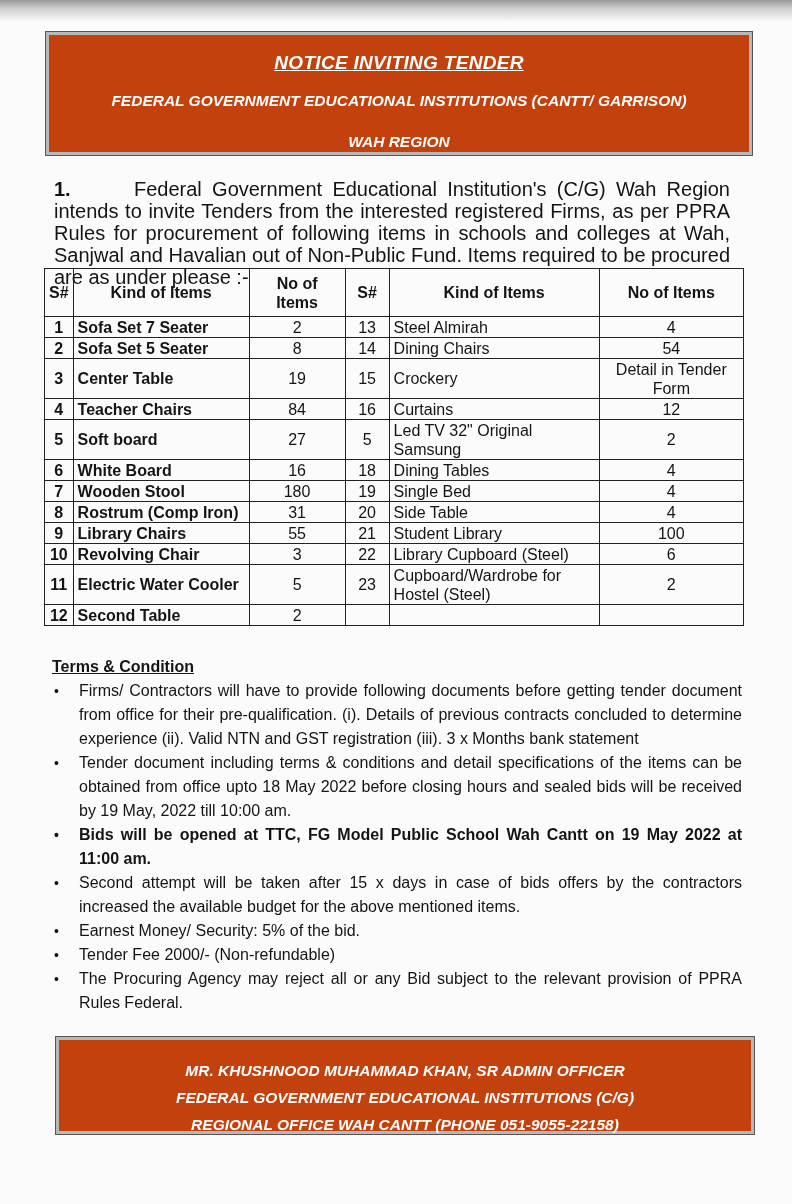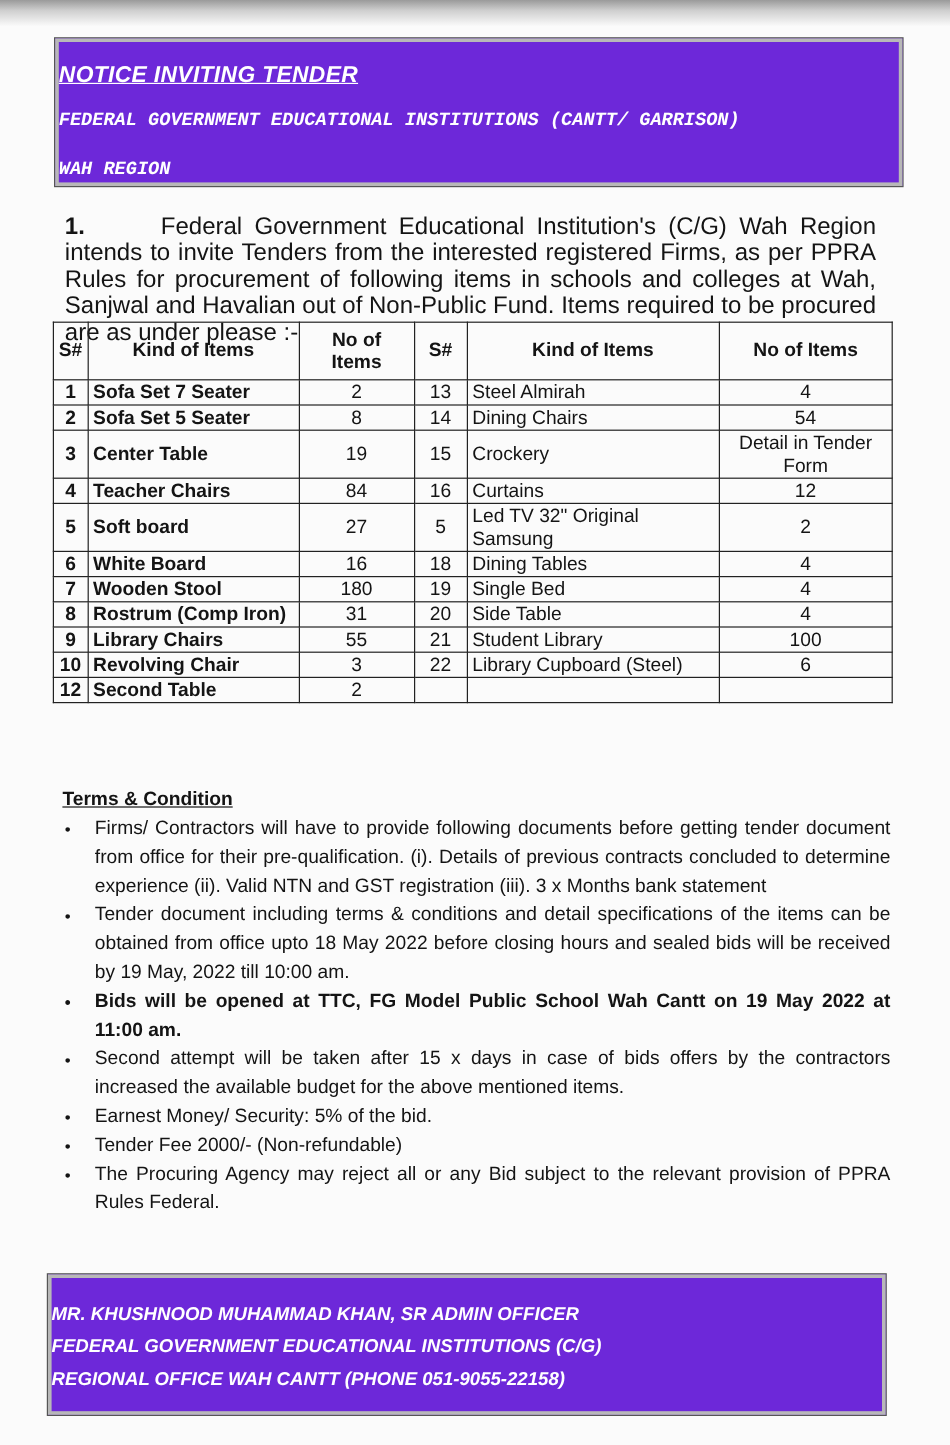--- a/index.html
+++ b/index.html
@@ -1,43 +1,43 @@
 <!DOCTYPE html>
 <html><head>
 <meta charset="utf-8">
 <style>
   * { box-sizing: border-box; margin: 0; padding: 0; }
   html, body { width: 792px; height: 1204px; background: #fbfbfb; overflow: hidden; }
   body { font-family: "Liberation Sans", sans-serif; color: #141414; position: relative; }
   .topshade { position: absolute; left: 0; top: 0; width: 792px; height: 22px;
     background: linear-gradient(to bottom, #9a9a9a 0%, #cfcfcf 40%, #fbfbfb 100%); }
-  .banner { position: absolute; background: #6d28d9; color: #fff; 
+  .banner { position: absolute; background: #c2410c; color: #fff; text-align: center;
     border: 3px solid #b8b8b8; box-shadow: 0 0 0 1px #555; }
   .banner-top { left: 46px; top: 32px; width: 706px; height: 123px; }
   .banner-top .title { font-weight: bold; font-style: italic; font-size: 19px; text-decoration: underline;
     margin-top: 17px; letter-spacing: 0.3px; }
-  .banner-top .sub { font-weight: bold; font-style: italic; font-size: 15.5px; margin-top: 14px; line-height: 25px; font-family: Liberation Mono, monospace; }
+  .banner-top .sub { font-weight: bold; font-style: italic; font-size: 15.5px; margin-top: 14px; line-height: 25px; }
   .intro { position: absolute; left: 54px; top: 178px; width: 676px; font-size: 20px; line-height: 22px; text-align: justify; }
   .intro .num { font-weight: bold; display: inline-block; width: 80px; }
   table.items { position: absolute; left: 44px; top: 268px; width: 700px; border-collapse: collapse; font-size: 16px; }
   table.items td, table.items th { border: 1.5px solid #222; padding: 0 4px; line-height: 19px; }
   table.items th { font-weight: bold; font-size: 16px; height: 48px; text-align: center; }
   .c-sn { width: 28px; text-align: center; font-weight: bold; }
   .c-kind { width: 176px; text-align: left; font-weight: bold; }
   .c-no { width: 96px; text-align: center; }
   .c-sn2 { width: 44px; text-align: center; font-weight: normal; }
   .c-kind2 { width: 210px; text-align: left; }
   .c-no2 { text-align: center; }
   .terms { position: absolute; left: 52px; top: 658px; width: 690px; font-size: 16px; }
   .terms h3 { font-size: 16px; font-weight: bold; text-decoration: underline; margin-bottom: 3px; }
   .terms ul { list-style: none; }
   .terms li { position: relative; padding-left: 27px; line-height: 24px; text-align: justify; margin-bottom: 0; }
   .terms li .bullet { position: absolute; left: 2px; top: 0; font-size: 14px; }
   .terms li.bold { font-weight: bold; }
-  .banner-bottom { left: 40px; top: 1037px; width: 698px; height: 117px; margin-top: 25px; }
+  .banner-bottom { left: 56px; top: 1037px; width: 698px; height: 97px; }
   .banner-bottom .line { font-weight: bold; font-style: italic; font-size: 15.5px; line-height: 27px; }
   .banner-bottom .first { margin-top: 17px; }
 </style>
 </head>
 <body>
 
 <div class="topshade"></div>
 
 <div class="banner banner-top">
   <div class="title">NOTICE INVITING TENDER</div>
@@ -134,20 +134,28 @@
         <td class="c-no2">100</td>
       </tr>
       <tr style="height: 21px;">
         <td class="c-sn">10</td>
         <td class="c-kind">Revolving Chair</td>
         <td class="c-no">3</td>
         <td class="c-sn2">22</td>
         <td class="c-kind2">Library Cupboard (Steel)</td>
         <td class="c-no2">6</td>
       </tr>
+      <tr style="height: 40px;">
+        <td class="c-sn">11</td>
+        <td class="c-kind">Electric Water Cooler</td>
+        <td class="c-no">5</td>
+        <td class="c-sn2">23</td>
+        <td class="c-kind2">Cupboard/Wardrobe for Hostel (Steel)</td>
+        <td class="c-no2">2</td>
+      </tr>
       <tr style="height: 21px;">
         <td class="c-sn">12</td>
         <td class="c-kind">Second Table</td>
         <td class="c-no">2</td>
         <td class="c-sn2"></td>
         <td class="c-kind2"></td>
         <td class="c-no2"></td>
       </tr>
     </tbody>
 </table>

